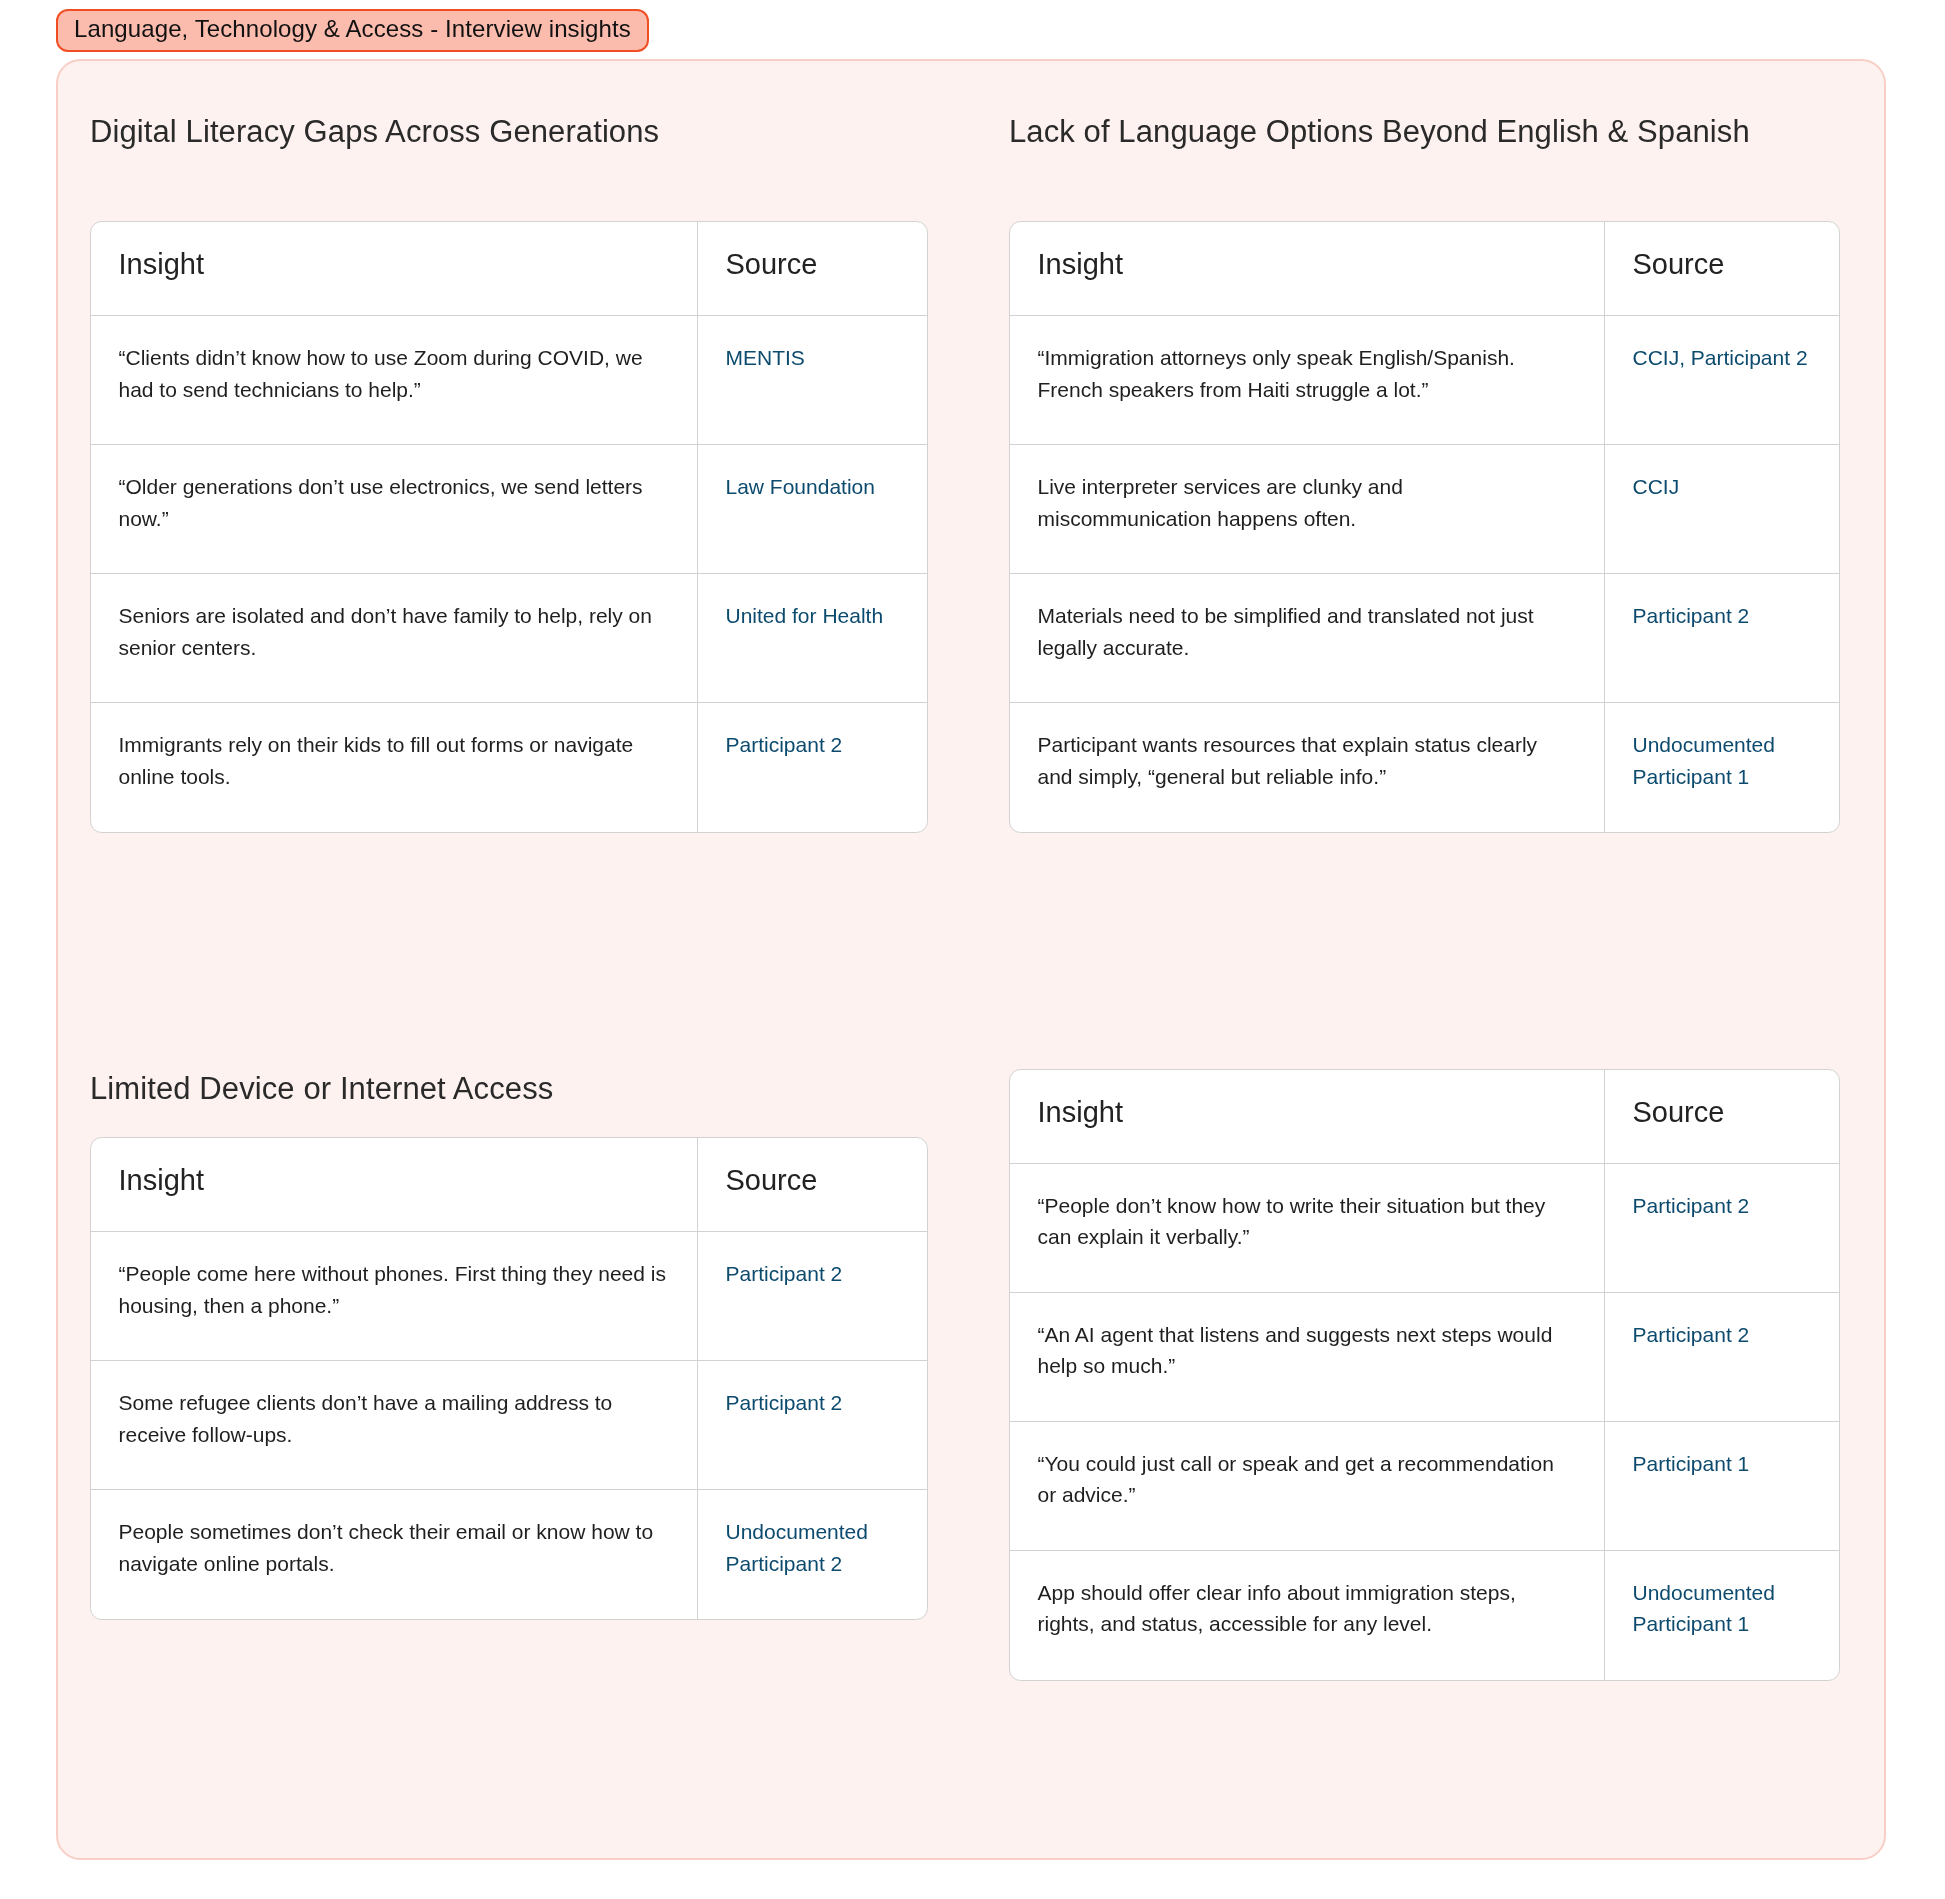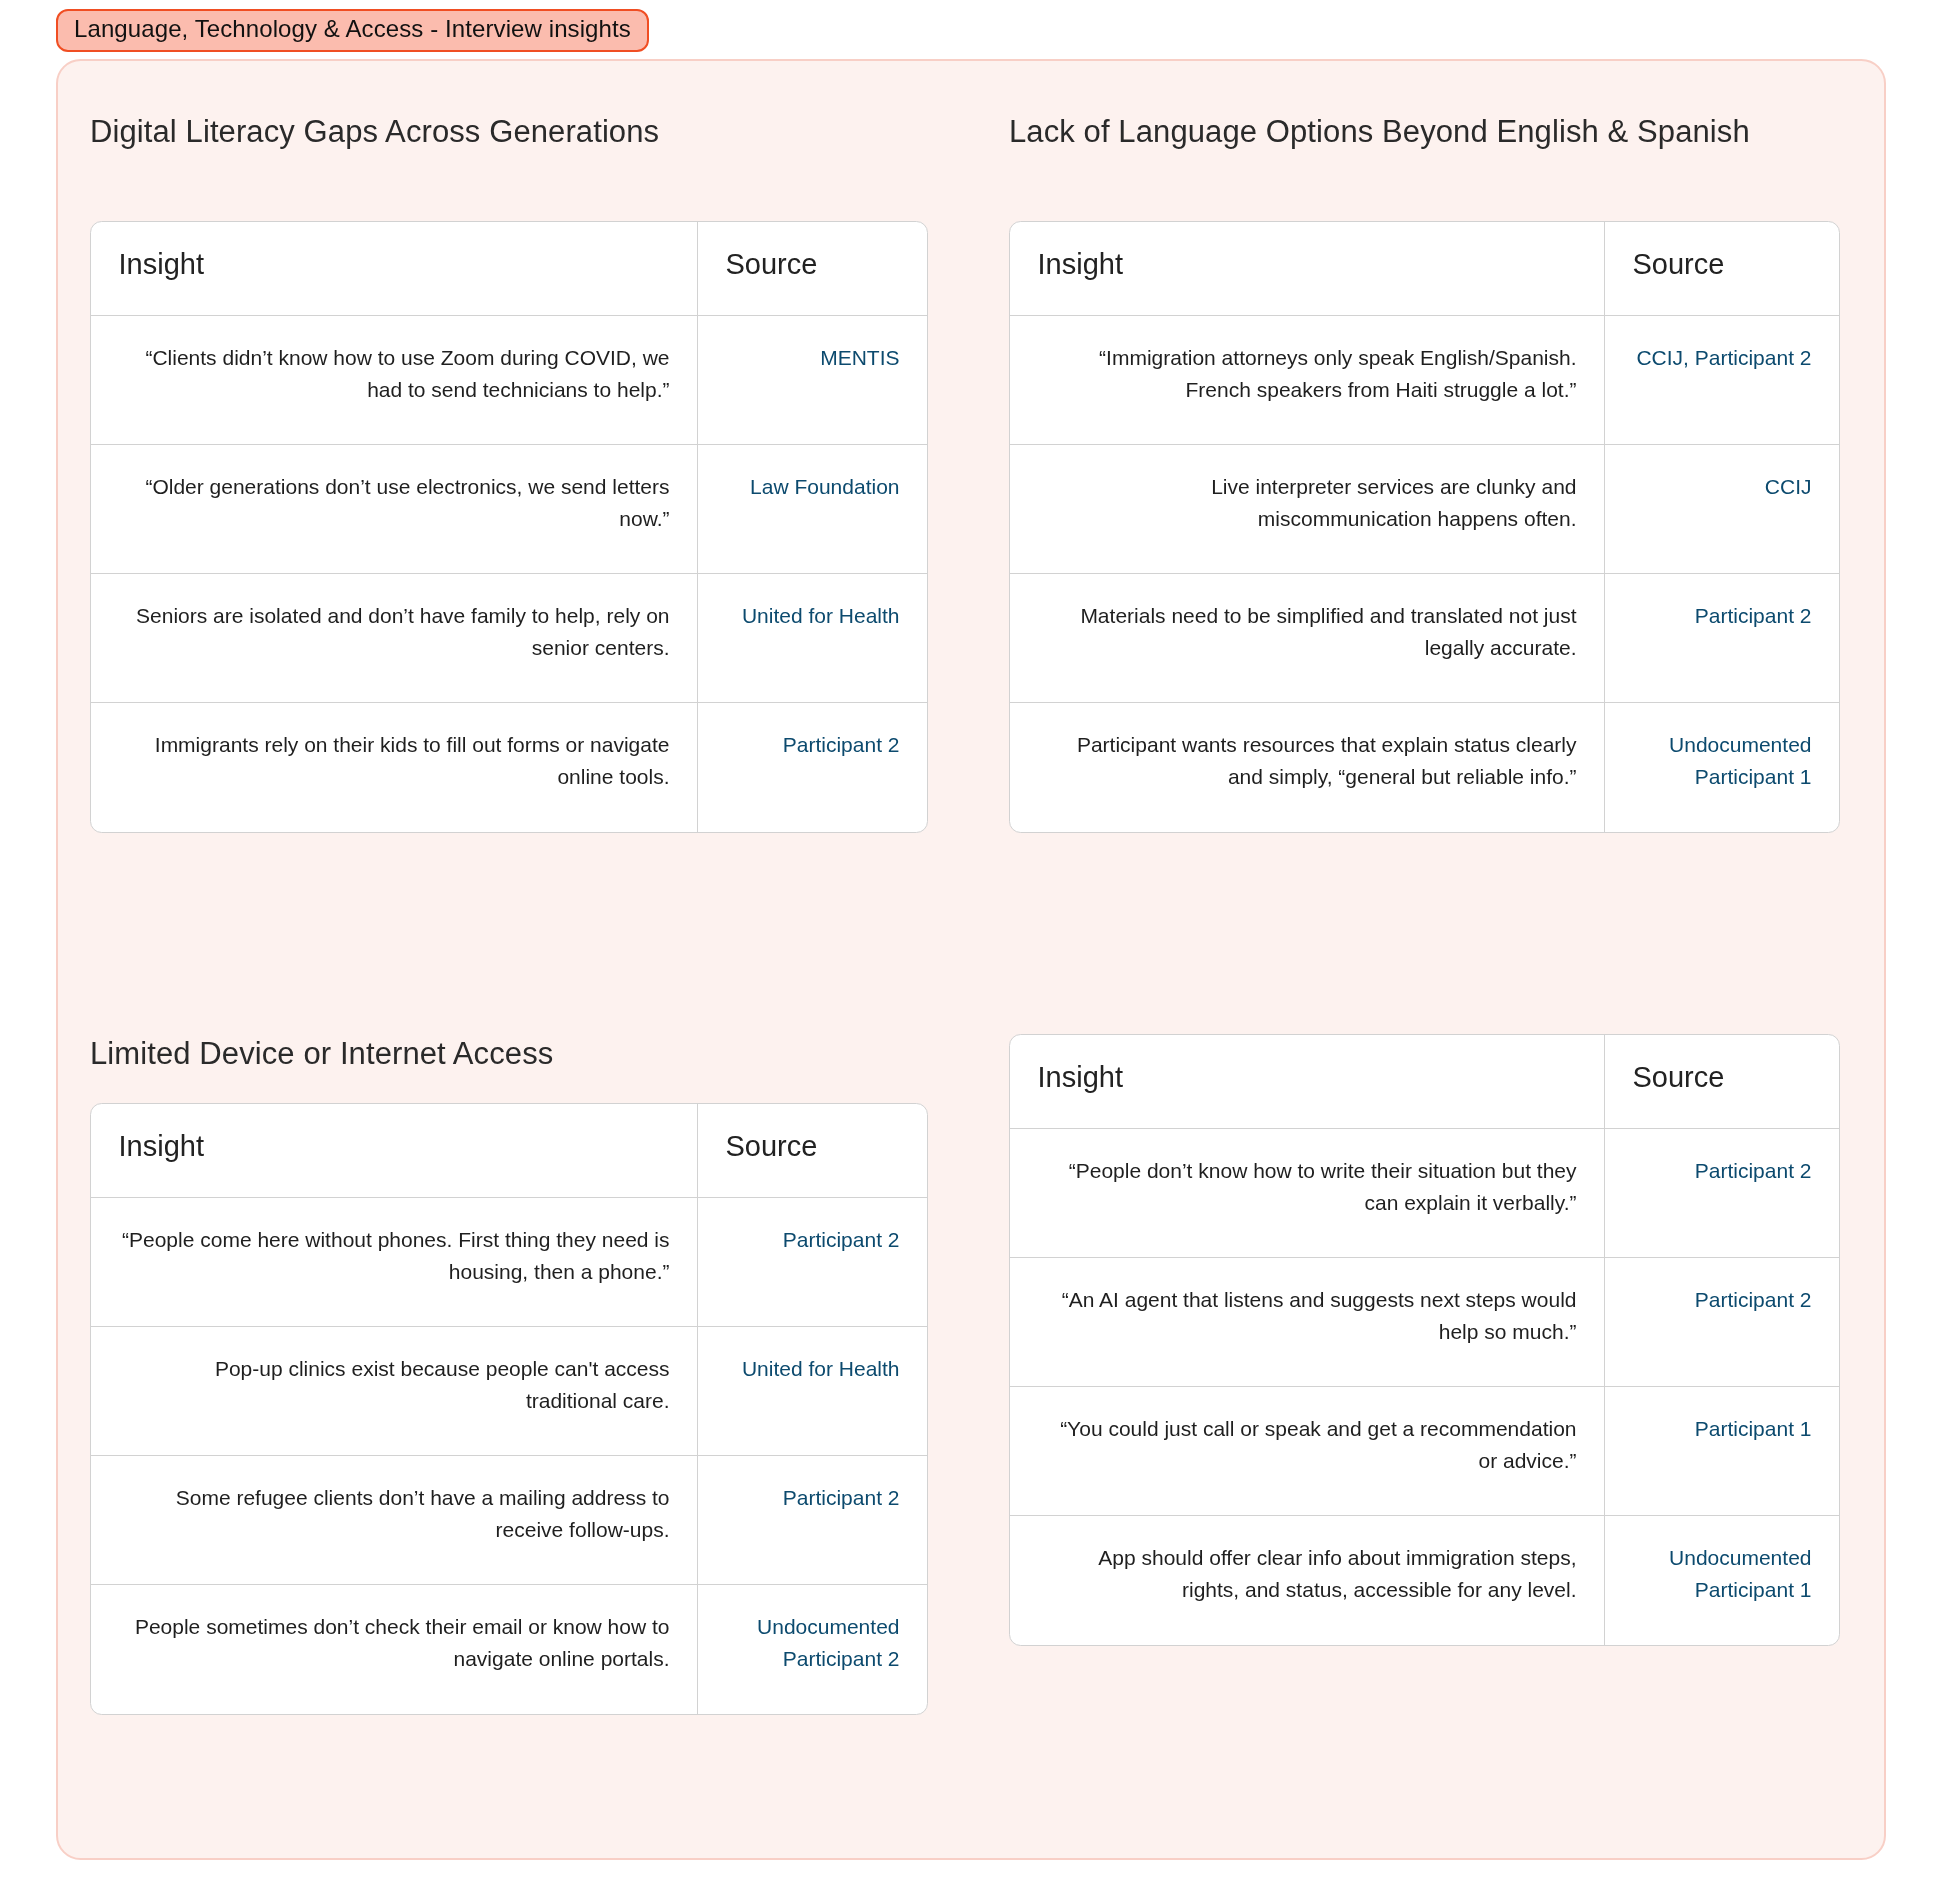--- a/index.html
+++ b/index.html
@@ -109,21 +109,20 @@
     font-weight: 400;
     color: #222222;
     height: 94px;
     padding-top: 26px;
   }
   .insight-table td {
     font-size: 21px;
     line-height: 1.52;
     color: #1F1F1F;
     height: 129px;
-    text-align: right;
   }
   .insight-table td.source-cell { color: #0c4a6e; }
 
   
   .section.right .insight-table { width: 829px; }
   .section.right .insight-table col.c-insight { width: 595px; }
   .section.right .insight-table col.c-source  { width: 234px; }
 </style>
 </head>
 <body>
@@ -215,24 +214,20 @@
               <th>Insight</th>
               <th>Source</th>
             </tr>
           </thead>
           <tbody>
             <tr>
               <td class="insight-cell">“People come here without phones. First thing they need is housing, then a phone.”</td>
               <td class="source-cell">Participant 2</td>
             </tr>
             <tr>
-              <td class="insight-cell">Pop-up clinics exist because people can't access traditional care.</td>
-              <td class="source-cell">United for Health</td>
-            </tr>
-            <tr>
               <td class="insight-cell">Some refugee clients don’t have a mailing address to receive follow-ups.</td>
               <td class="source-cell">Participant 2</td>
             </tr>
             <tr>
               <td class="insight-cell">People sometimes don’t check their email or know how to navigate online portals.</td>
               <td class="source-cell">Undocumented Participant 2</td>
             </tr>
           </tbody>
         </table>
       </div>

